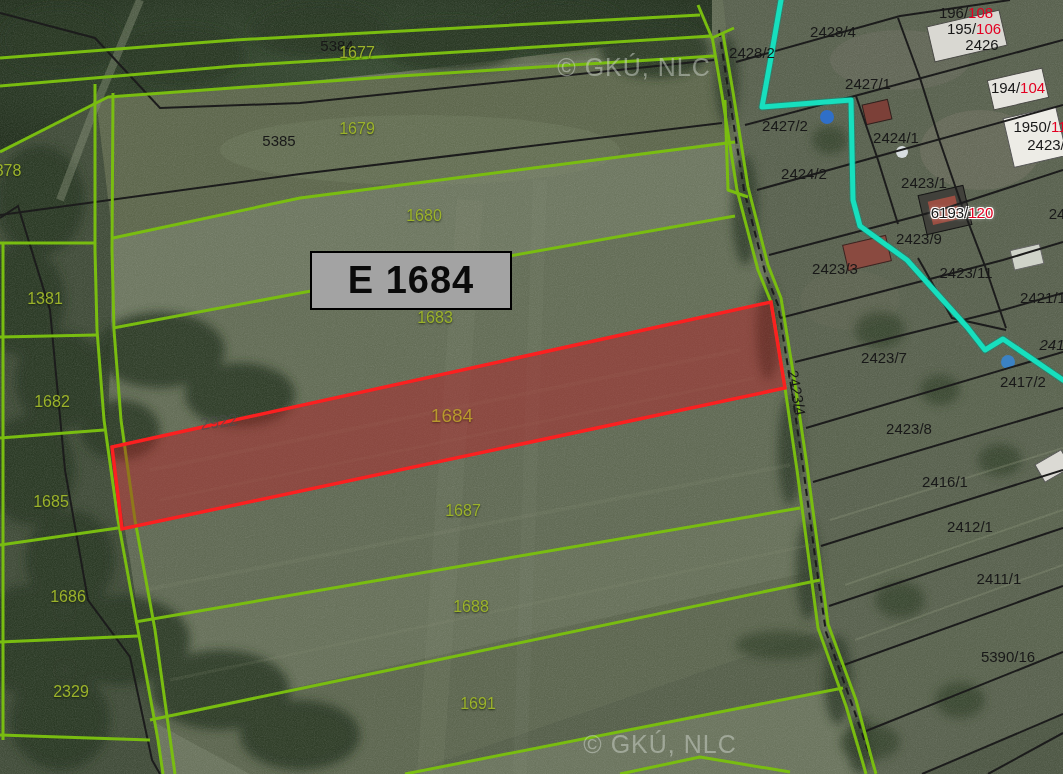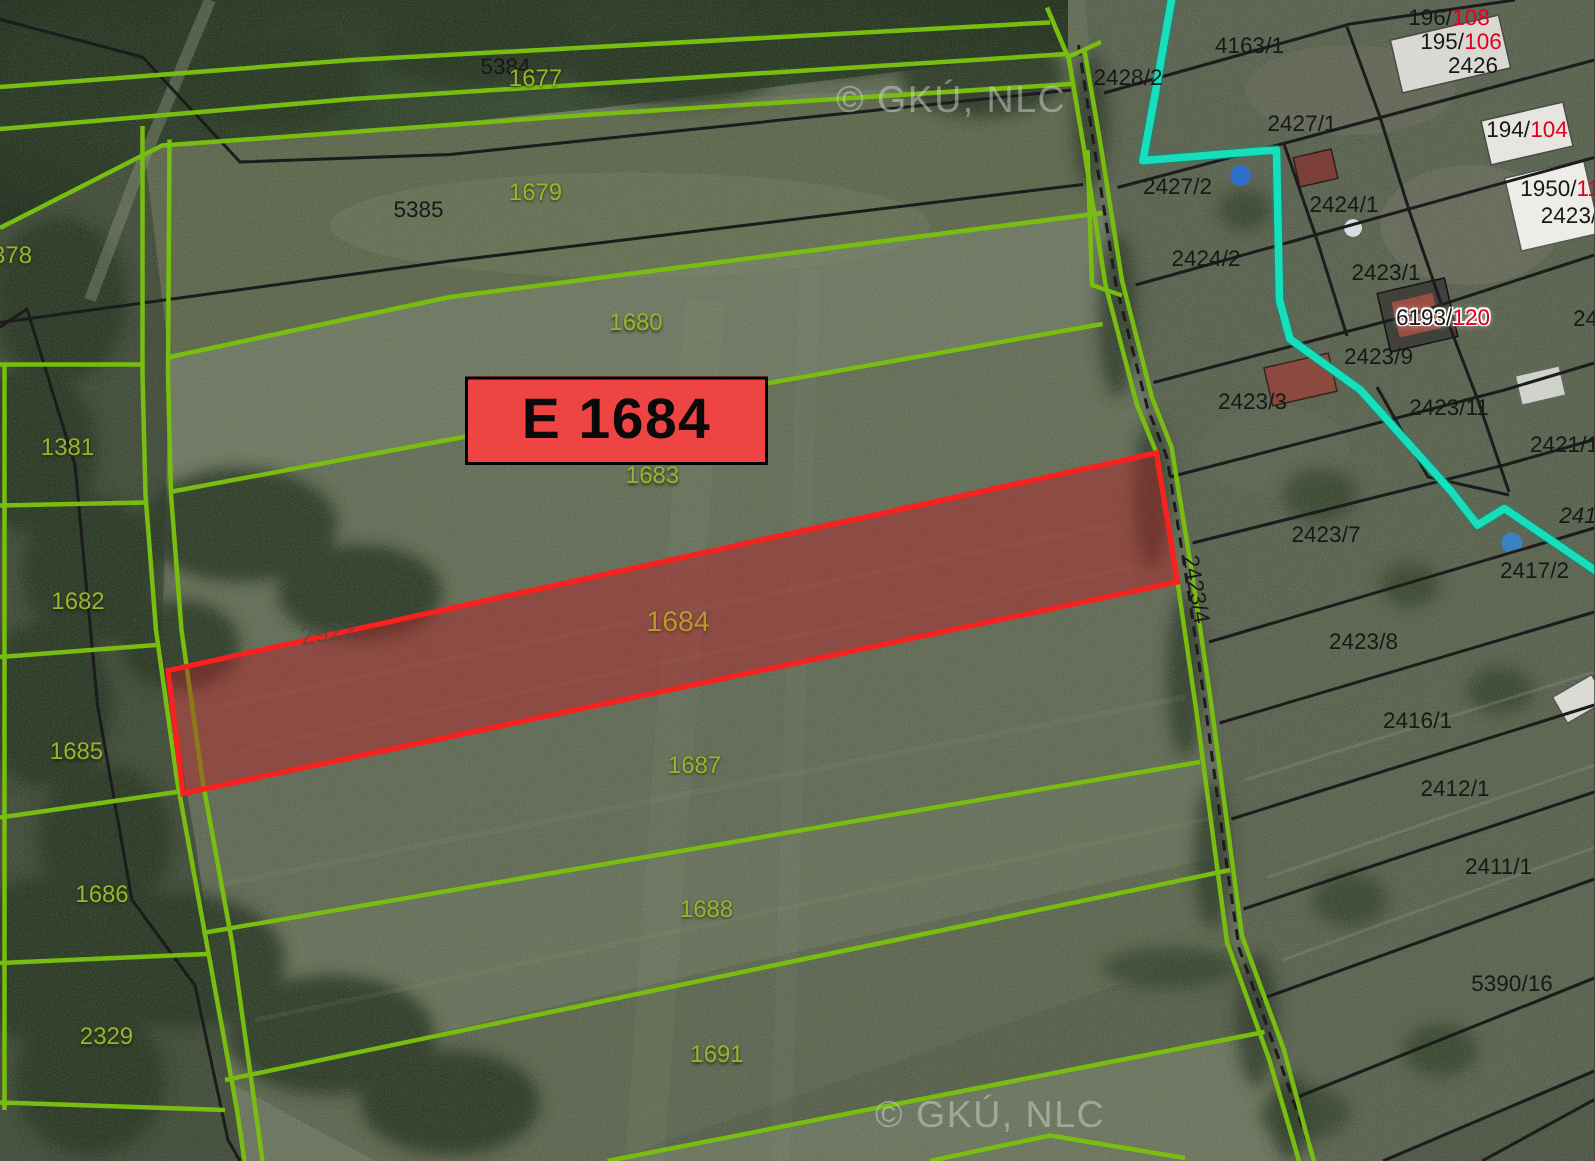--- a/index.html
+++ b/index.html
@@ -17,21 +17,21 @@
   .map-label.green{color:#9cb32b;font-size:16px;text-shadow:0 1px 2px rgba(15,25,8,.75);}
   .map-label.gold{color:#b8992e;font-size:19px;text-shadow:0 1px 2px rgba(50,15,10,.6);}
   .map-label.gray{color:rgba(75,75,75,.68);font-size:17px;}
   .map-label.watermark{color:rgba(208,213,206,.5);font-size:25px;letter-spacing:1px;}
   .map-label.plate{
     text-shadow:-1px -1px 0 #fff,1px -1px 0 #fff,-1px 1px 0 #fff,1px 1px 0 #fff,0 0 4px #fff;
   }
   .map-label .red-part{color:#e30022;}
   .highlight-label{
     position:absolute;left:310px;top:251px;width:202px;height:59px;
-    background:#ef4444;border:2px solid #000;box-sizing:border-box;
+    background:#a3a3a3;border:2px solid #000;box-sizing:border-box;
     display:flex;align-items:center;justify-content:center;
     font-size:38px;font-weight:bold;color:#0a0a0a;letter-spacing:1px;
     font-family:"Liberation Sans",sans-serif;
   }
 </style>
 </head>
 <body>
 
 <div class="map">
 
@@ -224,21 +224,21 @@
       <div class="map-label green" style="left: 52px; top: 402px;"><span>1682</span></div>
       <div class="map-label gray" style="left: 219px; top: 422px; transform: translate(-50%, -50%) rotate(-8deg);"><span>2922</span></div>
       <div class="map-label gold" style="left: 452px; top: 415px;"><span>1684</span></div>
       <div class="map-label green" style="left: 51px; top: 502px;"><span>1685</span></div>
       <div class="map-label green" style="left: 463px; top: 511px;"><span>1687</span></div>
       <div class="map-label green" style="left: 68px; top: 597px;"><span>1686</span></div>
       <div class="map-label green" style="left: 471px; top: 607px;"><span>1688</span></div>
       <div class="map-label green" style="left: 71px; top: 692px;"><span>2329</span></div>
       <div class="map-label green" style="left: 478px; top: 704px;"><span>1691</span></div>
       <div class="map-label watermark" style="left: 660px; top: 744px;"><span>© GKÚ, NLC</span></div>
-      <div class="map-label black" style="left: 833px; top: 31px;"><span>4163/1</span></div>
+      <div class="map-label black" style="left: 833px; top: 31px;"><span>2428/4</span></div>
       <div class="map-label black" style="left: 752px; top: 52px;"><span>2428/2</span></div>
       <div class="map-label black" style="left: 966px; top: 12px;"><span>196/</span><span class="red-part">108</span></div>
       <div class="map-label black" style="left: 974px; top: 28px;"><span>195/</span><span class="red-part">106</span></div>
       <div class="map-label black" style="left: 982px; top: 44px;"><span>2426</span></div>
       <div class="map-label black" style="left: 868px; top: 83px;"><span>2427/1</span></div>
       <div class="map-label black" style="left: 1018px; top: 87px;"><span>194/</span><span class="red-part">104</span></div>
       <div class="map-label black" style="left: 785px; top: 125px;"><span>2427/2</span></div>
       <div class="map-label black" style="left: 896px; top: 137px;"><span>2424/1</span></div>
       <div class="map-label black" style="left: 1040px; top: 126px;"><span>1950/</span><span class="red-part">11</span></div>
       <div class="map-label black" style="left: 1046px; top: 144px;"><span>2423/</span></div>

